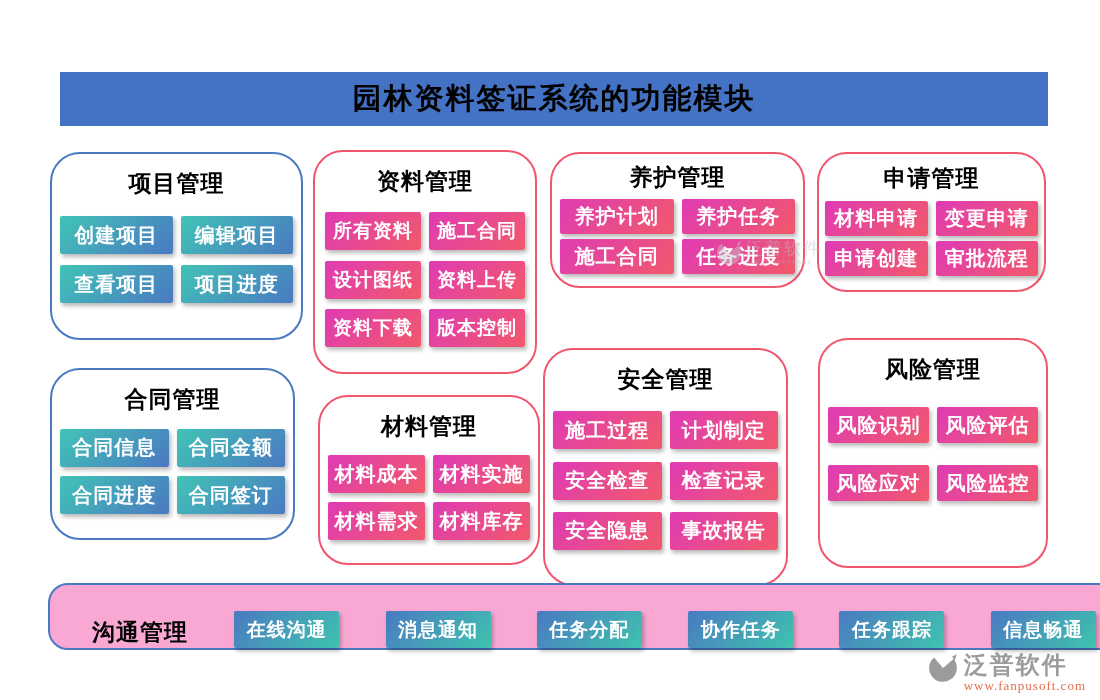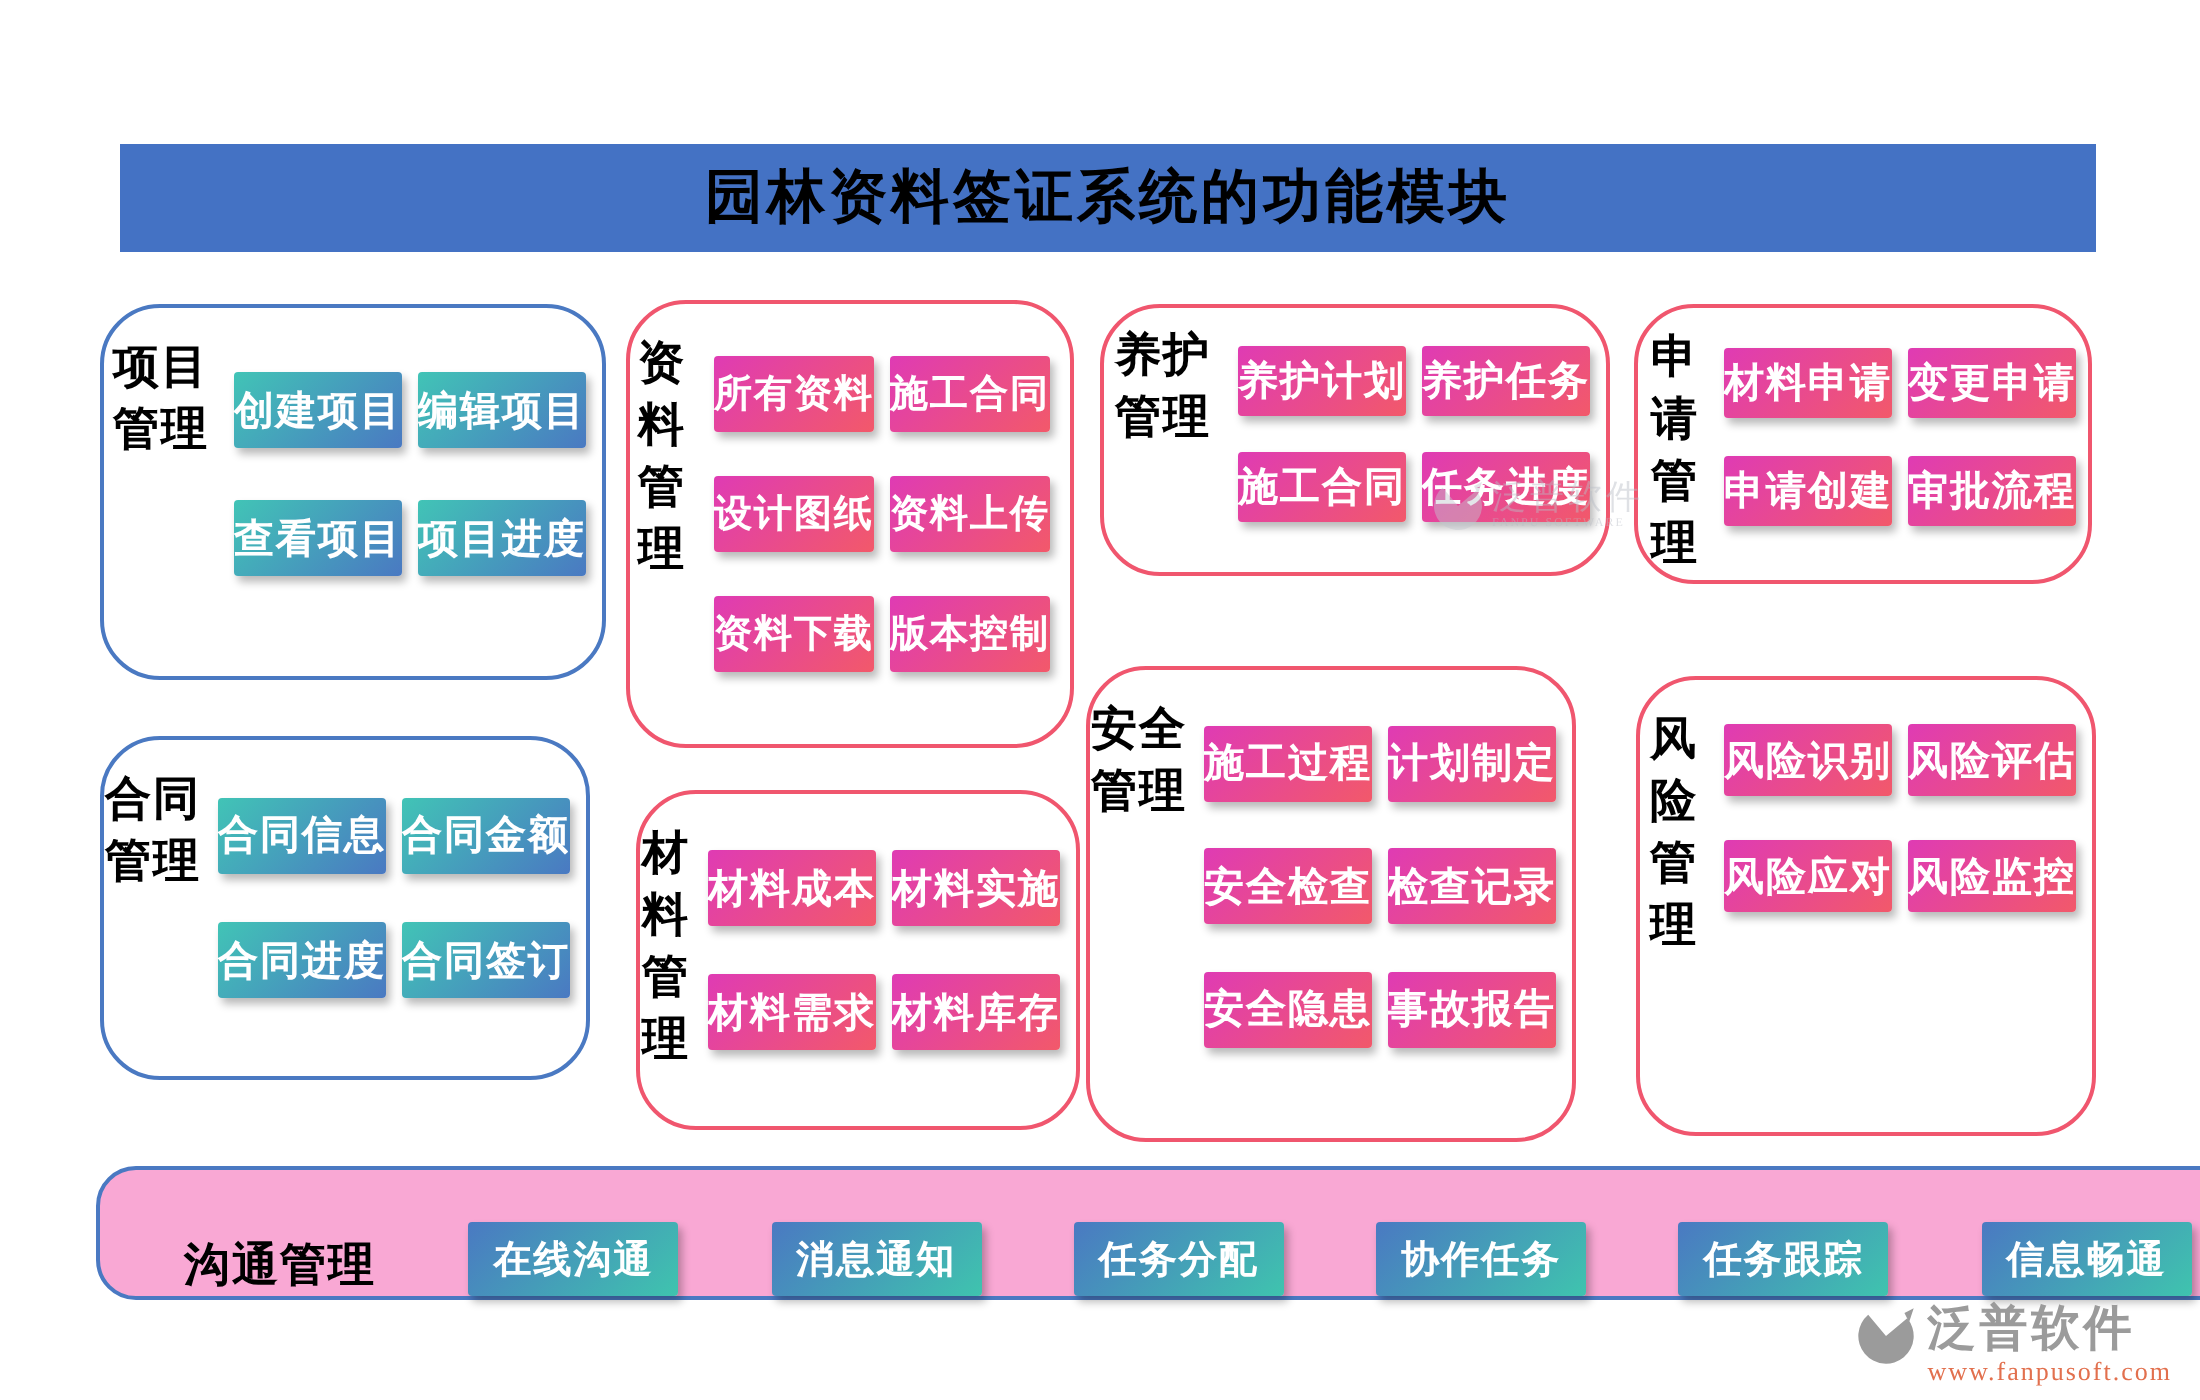--- a/index.html
+++ b/index.html
@@ -19,21 +19,21 @@
   }
   .banner h1 {
     font-size:29px; font-weight:bold; color:#000000; letter-spacing:2px;
   }
 
   
   .module {
     position:absolute;
     border-radius:30px;
     background:#ffffff;
-    display:flex; 
+    display:flex; flex-direction:column;
   }
   .module.blue { border:2px solid #4a79c2; }
   .module.pink { border:2px solid #f0566e; }
 
   .module-title {
     text-align:center; font-size:23px; font-weight:bold; color:#000000;
     margin-top:14px; letter-spacing:1px;
   }
   .btn-grid {
     flex:1; display:grid; grid-template-columns:1fr 1fr;
@@ -60,21 +60,21 @@
   .box-maintenance .btn-grid { padding:2px 8px 8px; }
   .box-maintenance .btn { height:35px; }
   .box-application   { left:817px; top:152px; width:229px; height:140px; }
   .box-application .module-title { margin-top:9px; }
   .box-application .btn-grid { padding:2px 6px 9px; }
   .box-application .btn { height:35px; }
   .box-contract      { left:50px;  top:368px; width:245px; height:172px; }
   .box-contract .btn-grid { padding:4px 8px 14px; }
   .box-material      { left:318px; top:395px; width:222px; height:170px; }
   .box-material .btn-grid { padding:4px 8px 14px; }
-  .box-safety        { left:543px; top:333px; width:245px; height:238px; }
+  .box-safety        { left:543px; top:348px; width:245px; height:238px; }
   .box-safety .btn-grid { padding:4px 8px 22px; }
   .box-risk          { left:818px; top:338px; width:230px; height:230px; }
   .box-risk .btn-grid { align-content:start; row-gap:22px; padding:22px 8px 0; }
   .box-risk .btn { height:36px; }
 
   
   .comm-bar {
     position:absolute; left:48px; top:583px; width:1096px; height:67px;
     border:2px solid #4a79c2; border-radius:20px; background:#f9a8d4;
     display:flex; align-items:flex-end;

